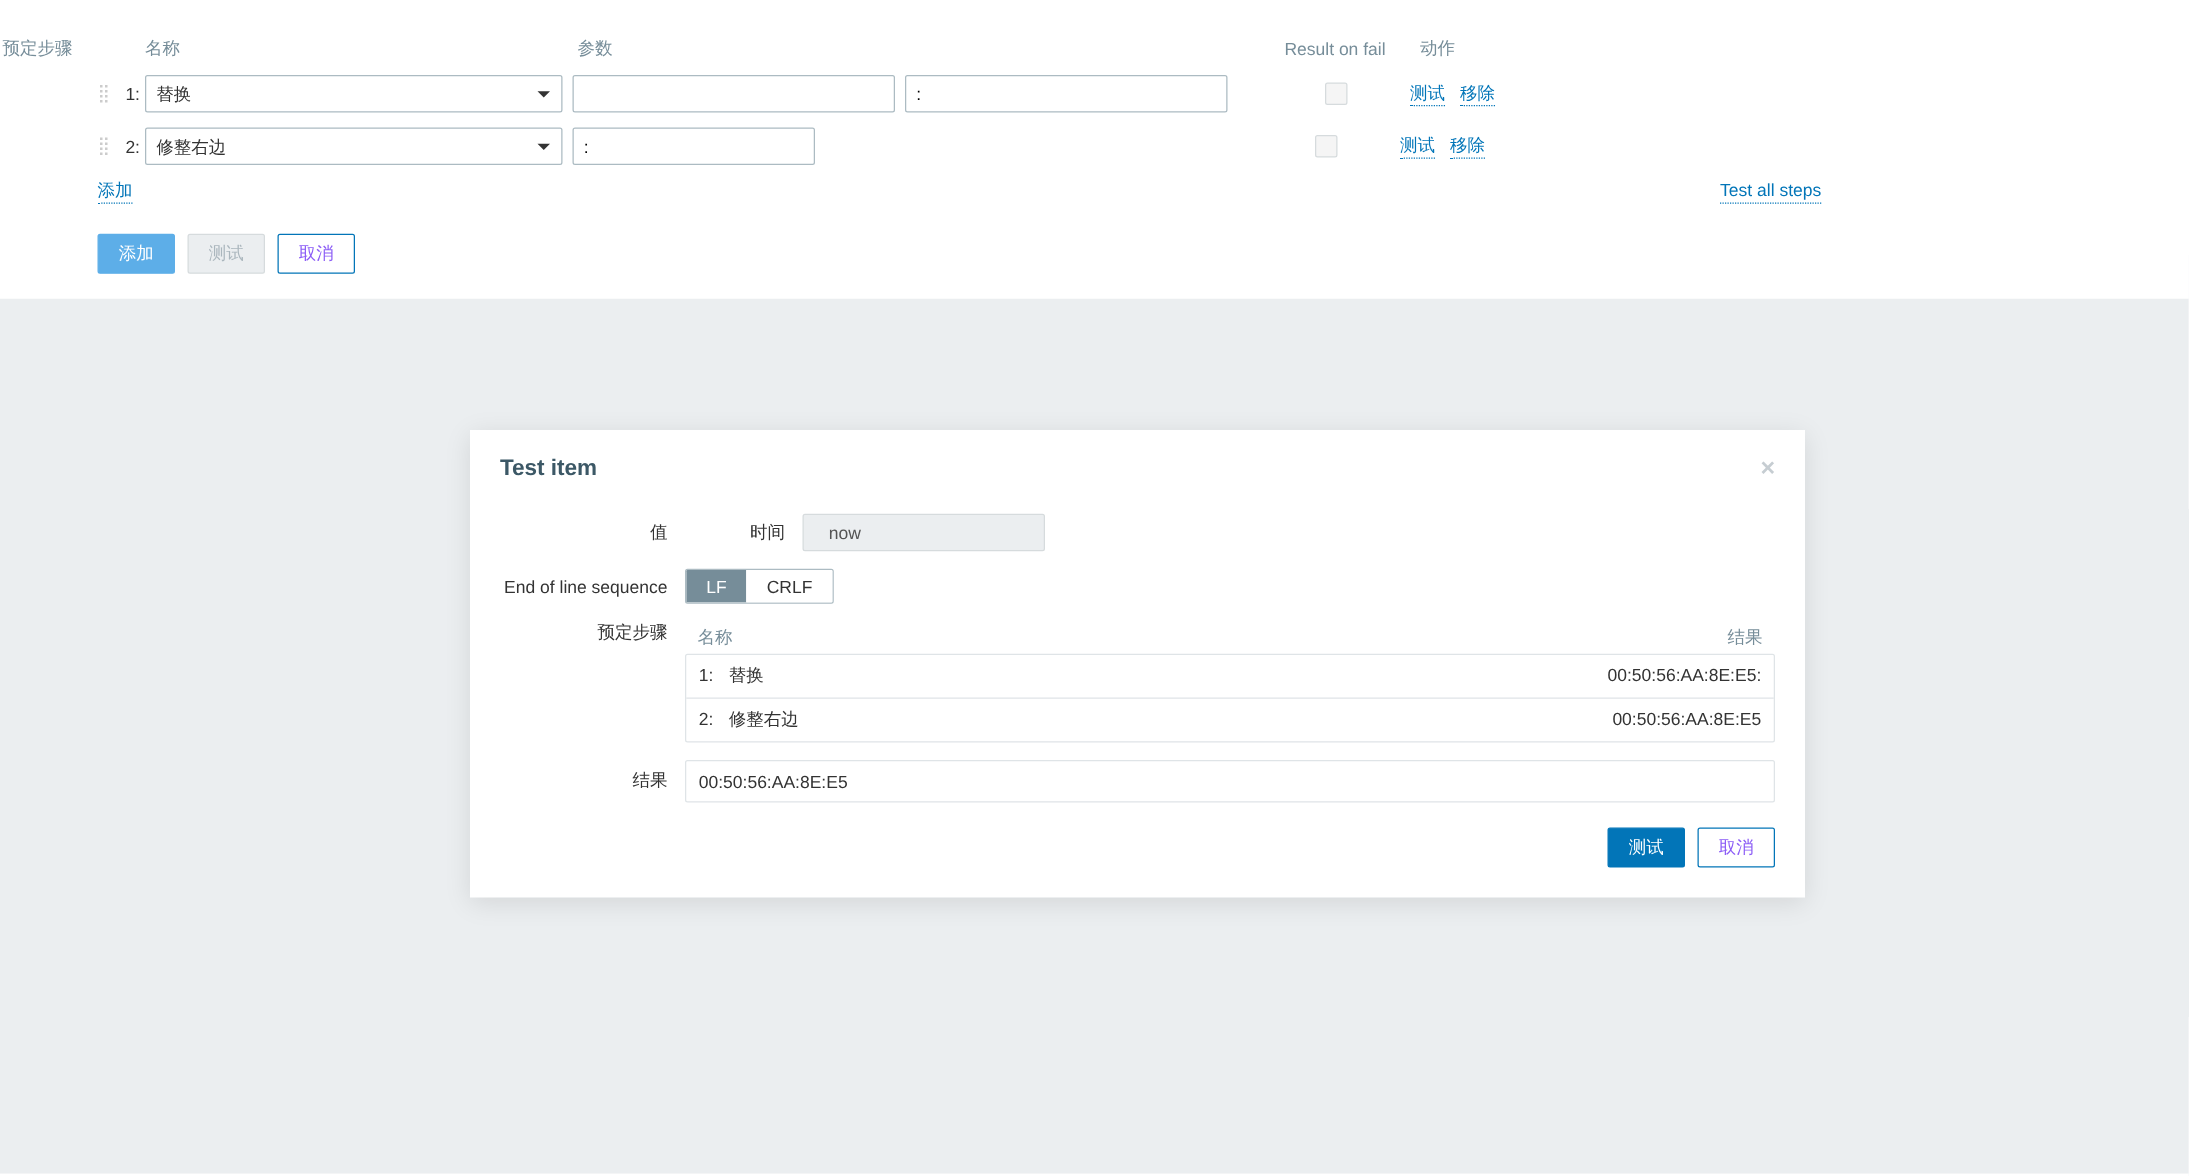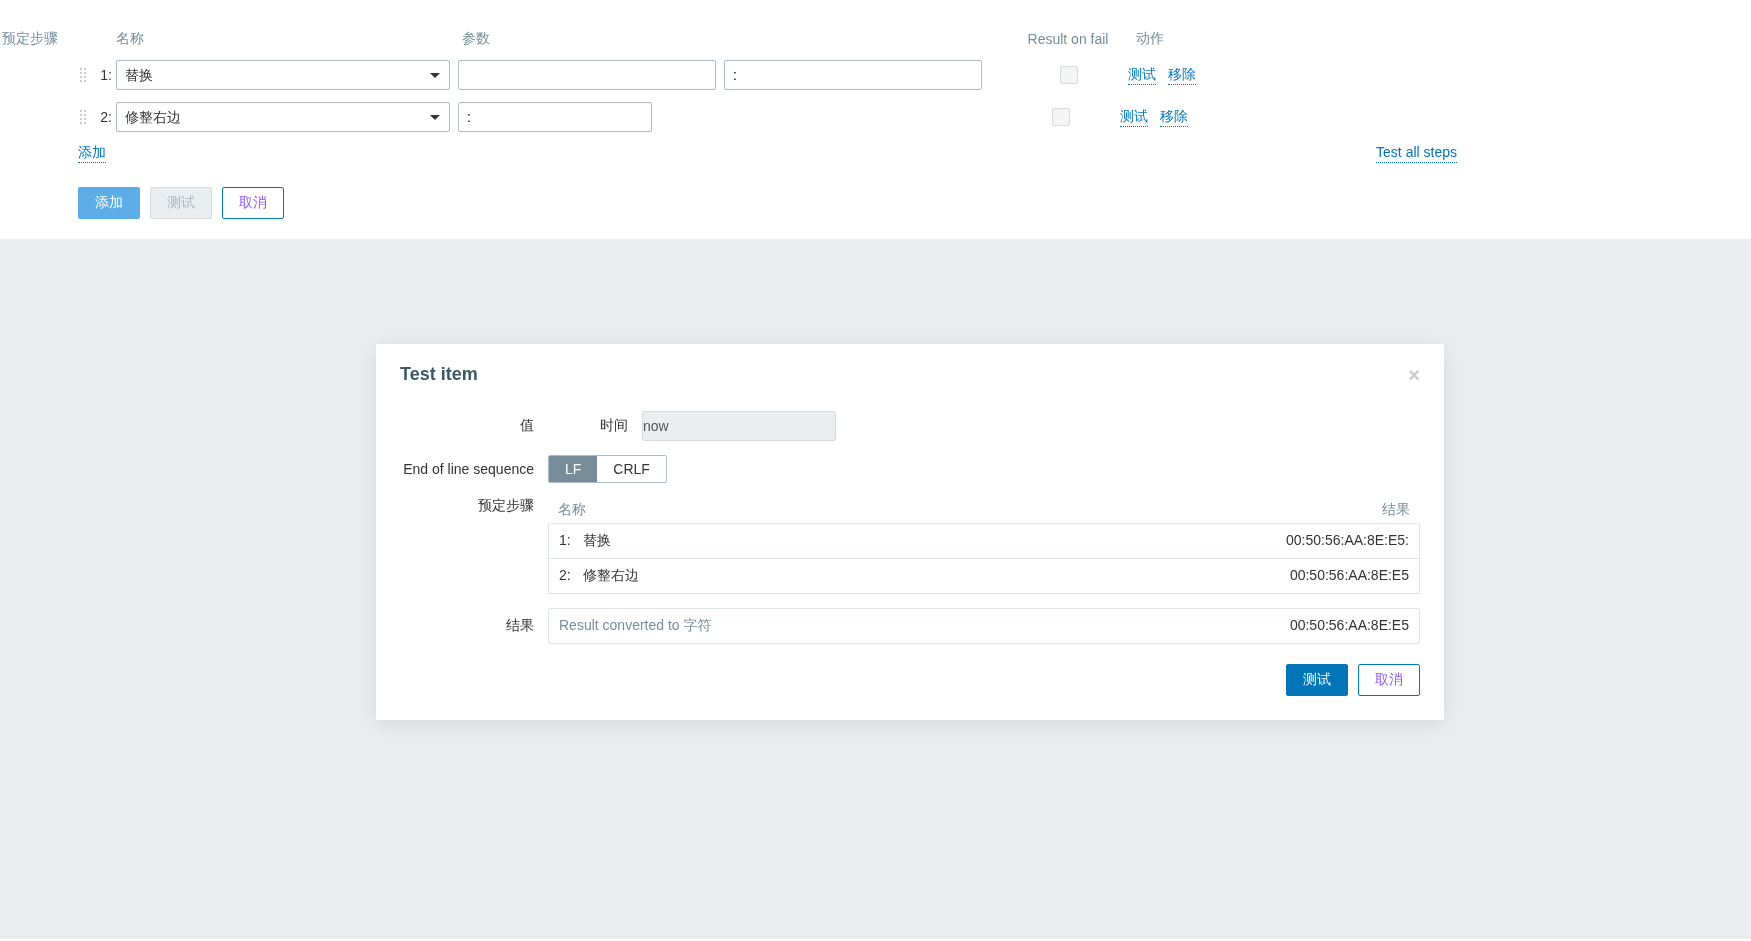--- a/index.html
+++ b/index.html
@@ -230,21 +230,21 @@
     }
     .edit-btn svg { width: 14px; height: 14px; }
     .label2 {
       width: 94px;
       text-align: right;
       padding-right: 14px;
     }
     .time-input {
       width: 194px;
       height: 30px;
-      padding: 4px 0;
+      padding: 4px 20px;
       border: 1px solid #d6dbdd;
       background: #ebeef0;
       border-radius: 2px;
       font-size: 14px;
     }
     .toggle-group {
       display: flex;
       border: 1px solid #acbbc2;
       border-radius: 2px;
       overflow: hidden;
@@ -437,21 +437,20 @@
             <div class="nm">修整右边</div>
             <div class="res">00:50:56:AA:8E:E5</div>
           </div>
         </div>
       </div>
     </div>
 
     <div class="form-row">
       <div class="form-label">结果</div>
       <div class="result-box">
-        <div class="msg">Result converted to 字符</div>
         <div class="val">00:50:56:AA:8E:E5</div>
       </div>
     </div>
 
     <div class="modal-footer">
       <button class="btn btn-primary-dark">测试</button>
       <button class="btn btn-outline">取消</button>
     </div>
   </div>
 </div>

